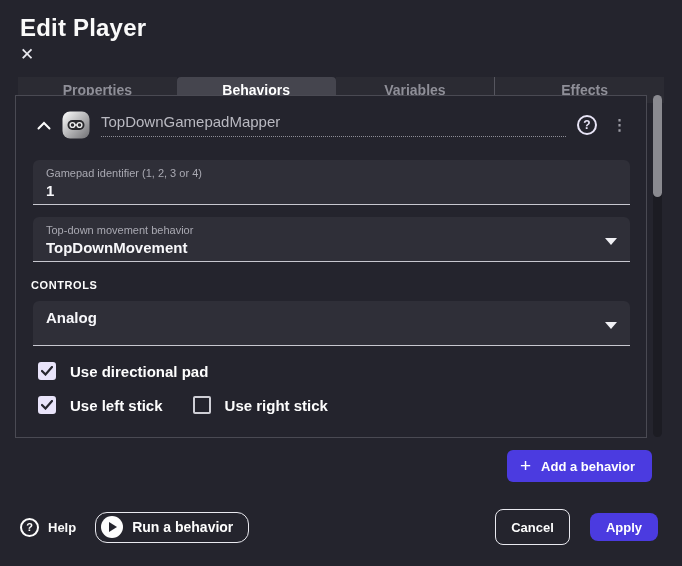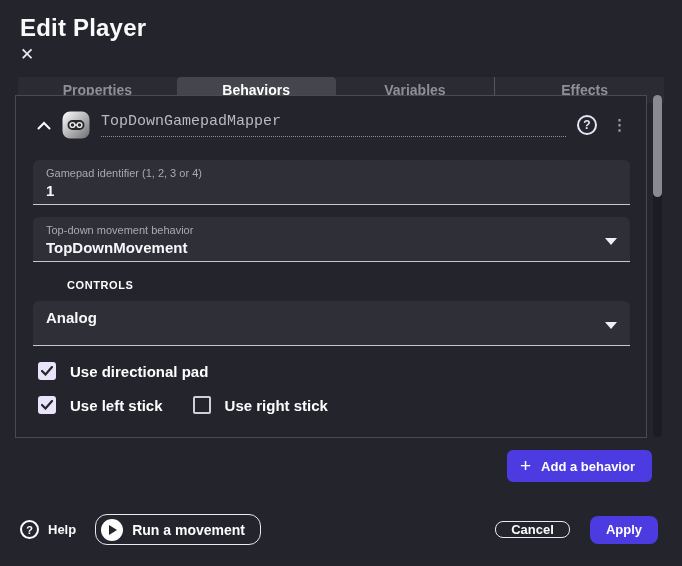--- a/index.html
+++ b/index.html
@@ -33,21 +33,21 @@
   
   .panel {
     position:absolute; left:15px; top:95px; width:632px; height:343px;
     border:1px solid #4a4a53; background:#24242d; overflow:hidden;
   }
 
   
   .brow { display:flex; align-items:center; gap:11px; margin:15px 15px 0 21px; }
   .chev { display:flex; align-items:center; cursor:pointer; }
   .gp-icon { width:28px; height:28px; flex:0 0 auto; }
-  .bname-wrap { flex:1; display:flex; align-items:center; border-bottom:1px dotted #8d8d96; padding-bottom:6px;font-family:Liberation Mono, monospace; }
+  .bname-wrap { flex:1; display:flex; align-items:center; border-bottom:1px dotted #8d8d96; padding-bottom:6px; }
   .bname { font-size:15px; color:#b9b9c1; }
   .qicon {
     width:20px; height:20px; border:2px solid #e8e4f6; border-radius:50%;
     color:#e8e4f6; font-size:12px; font-weight:bold; display:flex; align-items:center; justify-content:center;
     cursor:pointer; flex:0 0 auto;
   }
   .kebab { color:#9b9ba4; font-size:15px; font-weight:bold; letter-spacing:0; cursor:pointer; padding:0 4px; }
 
   
   .field {
@@ -57,21 +57,21 @@
   }
   .field.first { margin-top:21px; }
   .field .flabel { font-size:11px; color:#a9a9b2; line-height:14px; }
   .field .fvalue { font-size:15px; font-weight:bold; color:#f7f7fa; line-height:21px; }
   .field.select { cursor:pointer; }
   .caret {
     position:absolute; right:13px; top:21px; width:0; height:0;
     border-left:6px solid transparent; border-right:6px solid transparent; border-top:7px solid #f0f0f4;
   }
 
-  .section-label { margin:17px 16px 10px 51px; font-size:11px; font-weight:bold; letter-spacing:0.6px; color:#fdfdfd; }
+  .section-label { margin:17px 16px 10px 15px; font-size:11px; font-weight:bold; letter-spacing:0.6px; color:#fdfdfd; }
 
   
   .cbrow { display:flex; align-items:center; margin:16px 16px 0 22px; }
   .cbgroup { display:flex; align-items:center; gap:14px; cursor:pointer; }
   .cbgroup + .cbgroup { margin-left:30px; }
   .cbox {
     width:18px; height:18px; border-radius:2px; border:2px solid #cfcfd6;
     display:flex; align-items:center; justify-content:center; background:transparent;
   }
   .cbox.checked { background:#e9e4fa; border-color:#e9e4fa; border-radius:3px; }
@@ -102,21 +102,21 @@
   .help-label { font-size:13px; font-weight:bold; }
   .btn-preview {
     display:flex; align-items:center; gap:9px; margin-left:19px; height:31px; padding:0 15px 0 5px;
     background:transparent; border:1px solid #e9e9ef; border-radius:12px; cursor:pointer;
     color:#fdfdfd; font-family:inherit; font-size:14px; font-weight:bold;
   }
   .play-circle { width:22px; height:22px; background:#fdfdfd; border-radius:50%; display:flex; align-items:center; justify-content:center; }
   .play-tri { width:0; height:0; border-top:5px solid transparent; border-bottom:5px solid transparent; border-left:8px solid #24242d; margin-left:2px; }
   .spacer { flex:1; }
   .btn-cancel {
-    height:17px; padding:0 15px; background:transparent; border:1px solid #e9e9ef; border-radius:8px;
+    height:36px; padding:0 15px; background:transparent; border:1px solid #e9e9ef; border-radius:8px;
     color:#fdfdfd; font-family:inherit; font-size:13px; font-weight:bold; cursor:pointer;
   }
   .btn-apply {
     height:28px; padding:0 16px; margin-left:20px; background:var(--accent,#4b3be0); border:none; border-radius:8px;
     color:#ffffff; font-family:inherit; font-size:13px; font-weight:bold; cursor:pointer;
   }
 </style>
 </head>
 <body>
 
@@ -225,20 +225,20 @@
 
   <div class="footer">
     <span class="help">
       <span class="help-q">?</span>
       <span class="help-label">Help</span>
     </span>
     <button class="btn-preview">
       <span class="play-circle">
           <span class="play-tri"></span>
         </span>
-      <span>Run a movement</span>
+      <span>Run a behavior</span>
     </button>
     <span class="spacer"></span>
     <button class="btn-cancel">Cancel</button>
     <button class="btn-apply">Apply</button>
   </div>
 
 </div>
 
 </body></html>

